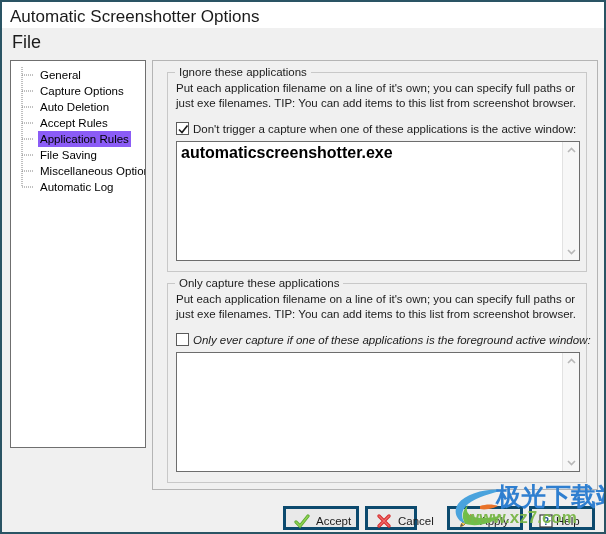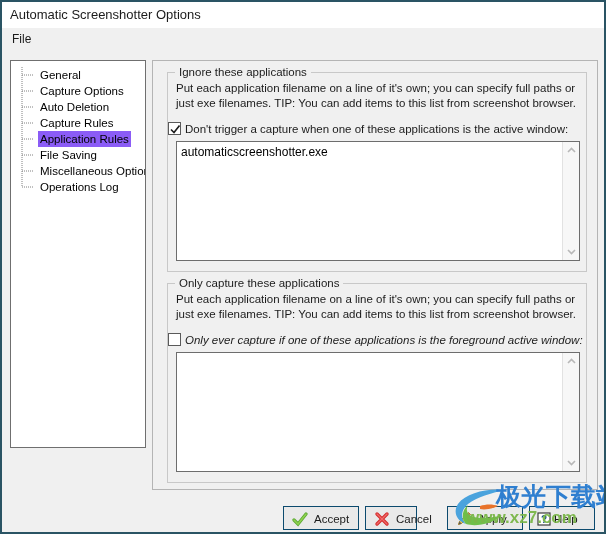--- a/index.html
+++ b/index.html
@@ -26,37 +26,37 @@
   #titlebar {
     position: absolute;
     left: 0; top: 0;
     width: 602px;
     height: 26px;
     background: #ffffff;
   }
   #title-text {
     position: absolute;
     left: 8px; top: 5px;
-    font-size: 13px;
+    font-size: 17px;
     color: #1b1b1b;
     white-space: nowrap;
   }
 
   
   #menubar {
     position: absolute;
     left: 0; top: 26px;
     width: 602px;
     height: 22px;
     background: #f0f0f0;
   }
   .menu-item {
     position: absolute;
     top: 3px;
-    font-size: 12px;
+    font-size: 18px;
     color: #1b1b1b;
     padding: 1px 4px;
     white-space: nowrap;
   }
 
   
   #tree-panel {
     position: absolute;
     left: 8px; top: 58px;
     width: 136px;
@@ -129,21 +129,21 @@
     left: 8px;
     font-size: 11.5px;
     color: #1b1b1b;
     line-height: 15px;
     width: 410px;
   }
 
   
   .check-row {
     position: absolute;
-    left: 0;
+    left: 8px;
     height: 16px;
   }
   .cb {
     position: absolute;
     left: 0; top: 1px;
     width: 13px; height: 13px;
     box-sizing: border-box;
     border: 1px solid #5a5a5a;
     background: #ffffff;
   }
@@ -162,24 +162,25 @@
     position: absolute;
     box-sizing: border-box;
     border: 1px solid #6d6d6d;
     background: #ffffff;
     overflow: hidden;
   }
   .listbox-content {
     position: absolute;
     left: 4px; top: 3px;
     right: 4px;
-    font-size: 12px;
+    font-size: 16px;
     color: #000000;
     line-height: 15px;
     white-space: pre-wrap;
+    font-weight: bold;
   }
   .vscroll {
     position: absolute;
     right: 0; top: 0;
     width: 17px;
     height: 100%;
     background: #f7f7f7;
     border-left: 1px solid #e2e2e2;
     box-sizing: border-box;
   }
@@ -191,21 +192,21 @@
   }
   .vscroll .arrow.up { top: 0; }
   .vscroll .arrow.down { bottom: 0; }
   .vscroll .arrow svg { position: absolute; left: 4px; top: 5px; }
 
   
   .btn {
     position: absolute;
     box-sizing: border-box;
     height: 24px;
-    border: 1px solid #0c4a6e;
+    border: 3px solid #0c4a6e;
     background: #e9e9e9;
     font-size: 11.5px;
     color: #1b1b1b;
   }
   .btn .btn-icon {
     position: absolute;
     left: 8px; top: 4px;
     width: 16px; height: 16px;
   }
   .btn .btn-label {
@@ -298,21 +299,21 @@
       <span class="tree-label">Auto Deletion</span>
     </div>
 
     <div class="tree-item" style="top:54px;">
       <span class="tree-connector">
         <svg width="16" height="16">
             <line x1="1" y1="0" x2="1" y2="16" stroke="#808080" stroke-width="1" stroke-dasharray="1,1"></line>
             <line x1="1" y1="8" x2="13" y2="8" stroke="#808080" stroke-width="1" stroke-dasharray="1,1"></line>
           </svg>
       </span>
-      <span class="tree-label">Capture Rules</span>
+      <span class="tree-label">Accept Rules</span>
     </div>
 
     <div class="tree-item selected" style="top:70px;">
       <span class="tree-connector">
         <svg width="16" height="16">
             <line x1="1" y1="0" x2="1" y2="16" stroke="#808080" stroke-width="1" stroke-dasharray="1,1"></line>
             <line x1="1" y1="8" x2="13" y2="8" stroke="#808080" stroke-width="1" stroke-dasharray="1,1"></line>
           </svg>
       </span>
       <span class="tree-label">Application Rules</span>
@@ -338,21 +339,21 @@
       <span class="tree-label">Miscellaneous Options</span>
     </div>
 
     <div class="tree-item" style="top:118px;">
       <span class="tree-connector">
         <svg width="16" height="16">
             <line x1="1" y1="0" x2="1" y2="8" stroke="#808080" stroke-width="1" stroke-dasharray="1,1"></line>
             <line x1="1" y1="8" x2="13" y2="8" stroke="#808080" stroke-width="1" stroke-dasharray="1,1"></line>
           </svg>
       </span>
-      <span class="tree-label">Operations Log</span>
+      <span class="tree-label">Automatic Log</span>
     </div>
 
   </div>
 
   <div id="main-panel">
 
     <div class="groupbox" style="left:14px; top:11px; width:420px; height:200px;">
       <div class="groupbox-title">Ignore these applications</div>
       <div class="group-desc" style="top:8px;">Put each application filename on a line of it's own; you can specify full paths or just exe filenames. TIP: You can add items to this list from screenshot browser.</div>
 

